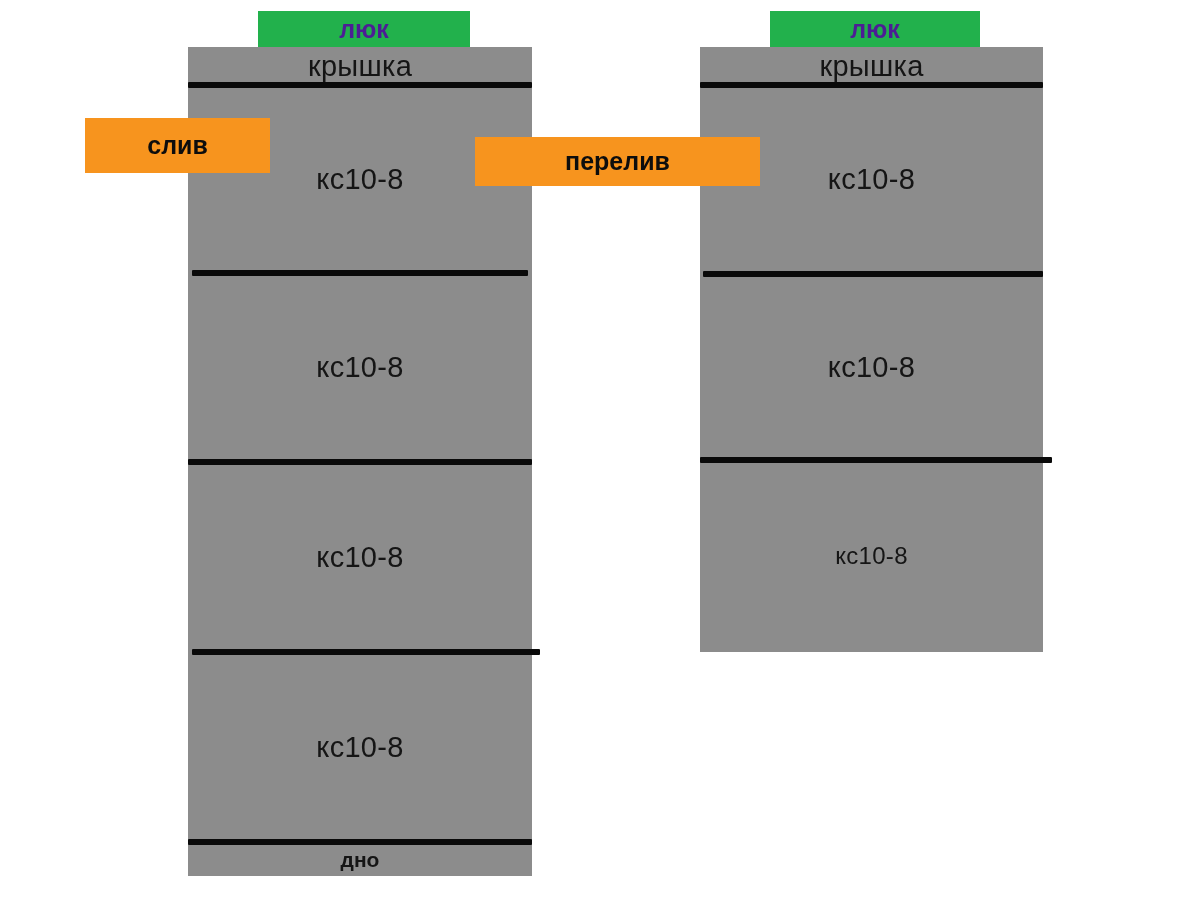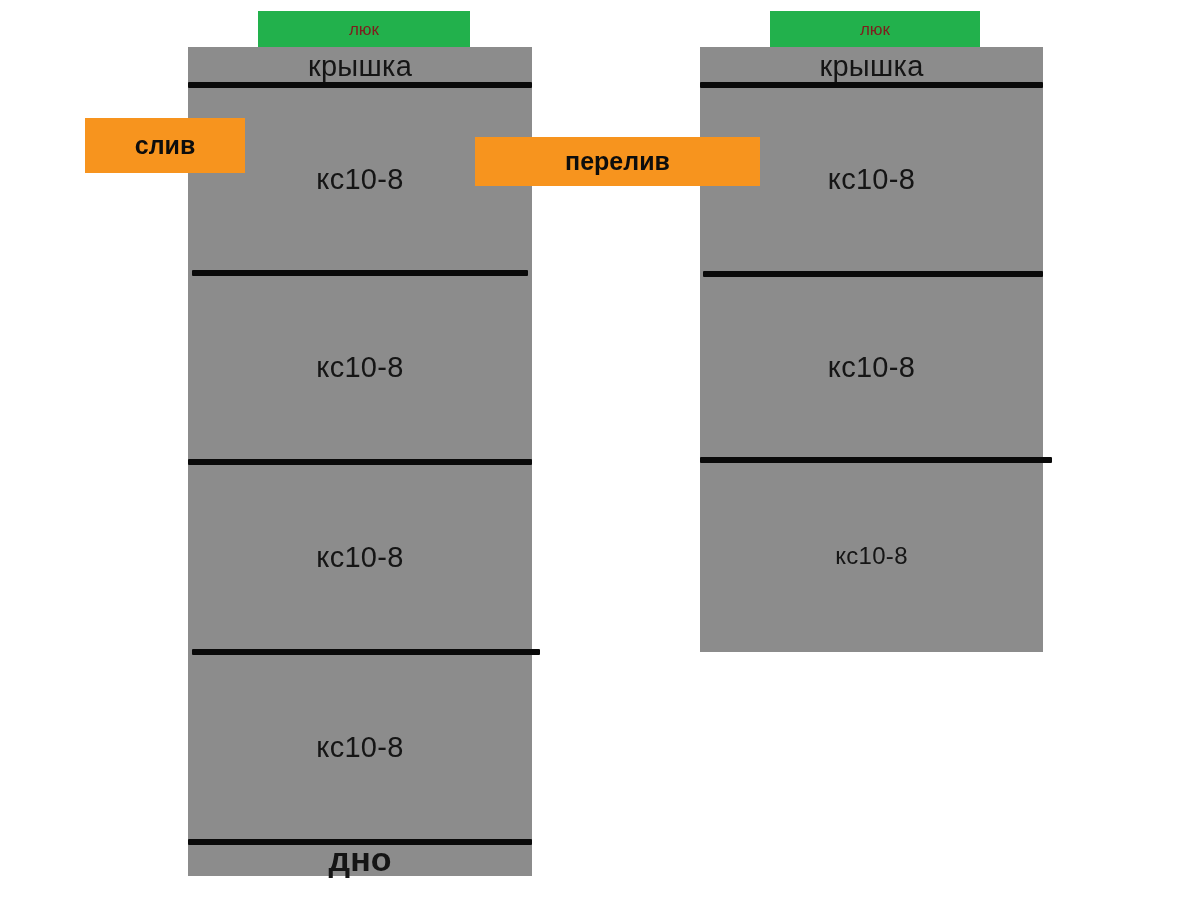--- a/index.html
+++ b/index.html
@@ -60,23 +60,23 @@
   
   .hatch {
     position: absolute;
     background: #22b14c;
     display: flex;
     align-items: center;
     justify-content: center;
     box-sizing: border-box;
   }
   .hatch-label {
-    color: #7f1d1d;
-    font-size: 17px;
-    font-weight: 400;
+    color: #4c1d95;
+    font-size: 25px;
+    font-weight: 700;
     line-height: 1;
     white-space: nowrap;
   }
 
   
   .pipe {
     position: absolute;
     background: #f7941e;
     display: flex;
     align-items: center;
@@ -87,21 +87,21 @@
     color: #0d0d0d;
     font-size: 25px;
     font-weight: 700;
     line-height: 1;
     white-space: nowrap;
   }
 
   
   .bottom-label {
     color: #151515;
-    font-size: 34px;
+    font-size: 21px;
     font-weight: 700;
     line-height: 1;
     white-space: nowrap;
   }
 </style>
 </head>
 <body>
 
 <div id="canvas">
 
@@ -162,21 +162,21 @@
   </div>
 
   <div class="seam" style="left:700px; top:82px; width:343px;"></div>
   <div class="seam" style="left:703px; top:271px; width:340px;"></div>
   <div class="seam" style="left:700px; top:457px; width:352px;"></div>
 
   <div class="hatch" style="left:770px; top:11px; width:210px; height:36px;">
     <span class="hatch-label">люк</span>
   </div>
 
-  <div class="pipe" style="left:85px; top:118px; width:160px; height:55px;">
+  <div class="pipe" style="left:85px; top:118px; width:185px; height:55px;">
     <span class="pipe-label">слив</span>
   </div>
 
   <div class="pipe" style="left:475px; top:137px; width:285px; height:49px;justify-content:center;">
     <span class="pipe-label">перелив</span>
   </div>
 
 </div>
 
 </body></html>

